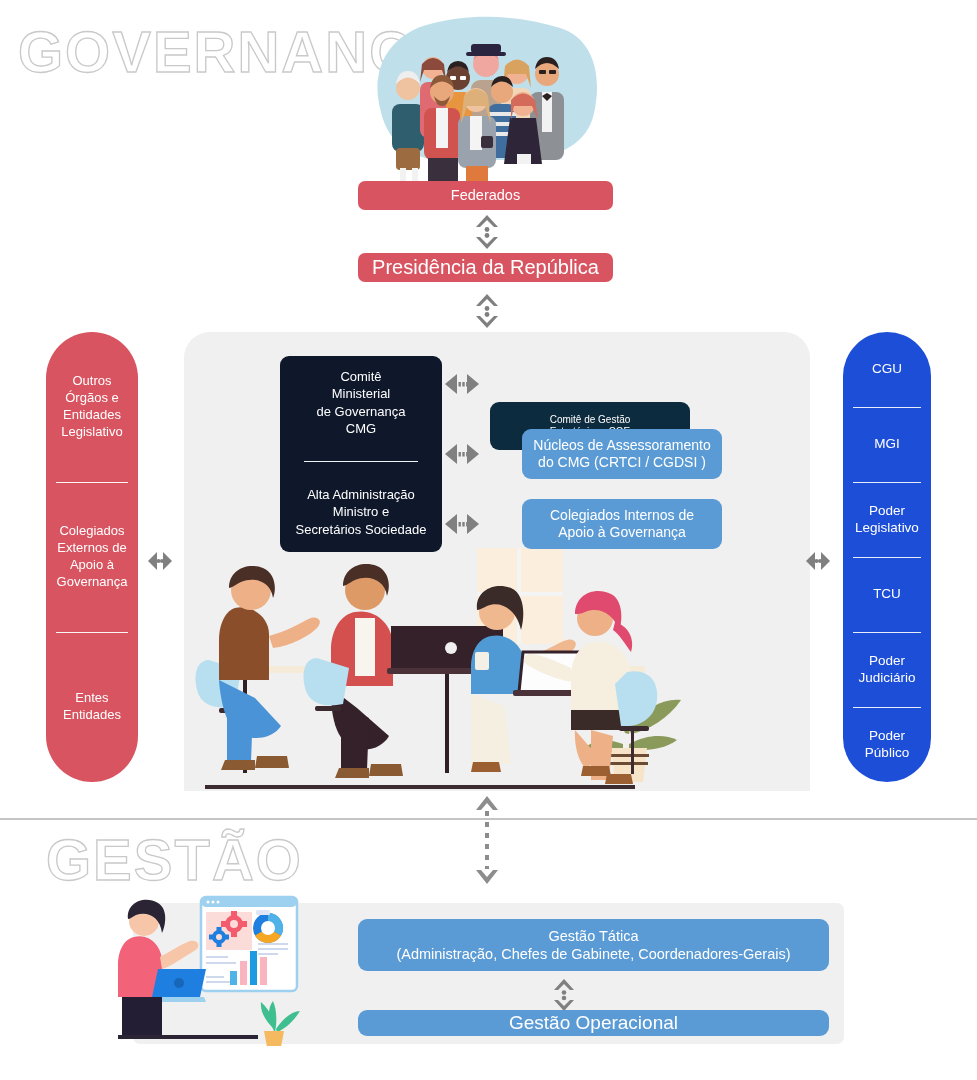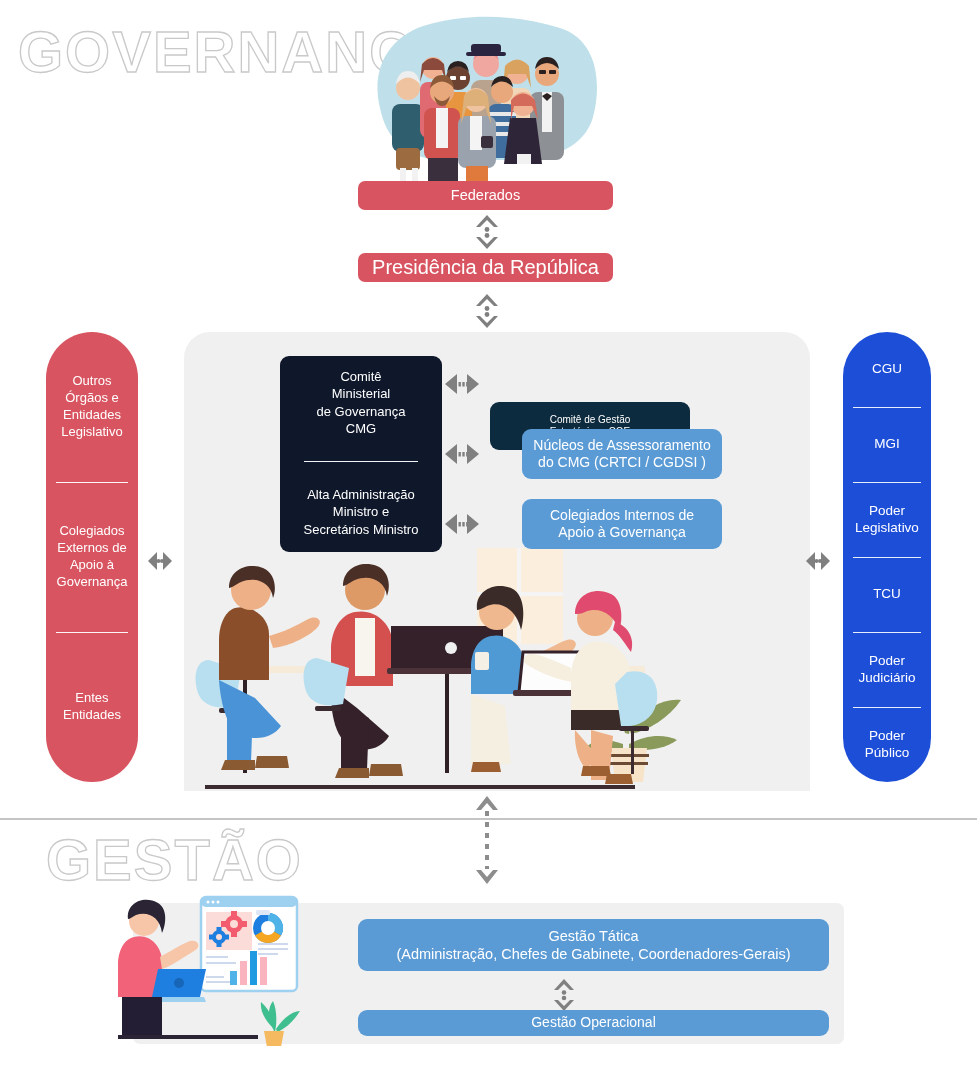--- a/index.html
+++ b/index.html
@@ -145,21 +145,21 @@
 
   
   #bottom-panel {
     position: absolute;
     left: 133px; top: 903px;
     width: 711px; height: 141px;
     background: #f0f0f0;
     border-radius: 7px;
   }
   #box-tatica { left: 326px; top: 919px; width: 471px; height: 52px; font-size: 14.5px; }
-  #box-operacional { left: 326px; top: 1010px; width: 471px; height: 26px; font-size: 14px; text-align: center; }
+  #box-operacional { left: 326px; top: 1010px; width: 471px; height: 26px; font-size: 19px; text-align: center; }
 
   
   #divider {
     position: absolute;
     left: 0; top: 818px;
     width: 977px; height: 2px;
     background: #c4c4c4;
   }
 
   
@@ -456,21 +456,21 @@
 
   <div id="box-cmg">
     <div class="cmg-top" style="white-space:pre-line">Comitê
 Ministerial
 de Governança
 CMG</div>
     <div class="cmg-rule"></div>
     <div class="cmg-bot">
       <div>Alta Administração</div>
       <div>Ministro e</div>
-      <div>Secretários Ministro</div>
+      <div>Secretários Sociedade</div>
     </div>
   </div>
 
   <div class="conn" id="conn-cmg-cge">
     <svg width="36" height="22" viewBox="0 0 36 22">
       <path d="M1,11 L13,1 L13,21 Z" fill="#808080"></path>
       <path d="M35,11 L23,1 L23,21 Z" fill="#808080"></path>
       <rect x="14.5" y="9" width="2.4" height="4.5" fill="#808080"></rect>
       <rect x="18.3" y="9" width="2.4" height="4.5" fill="#808080"></rect>
       <rect x="22.1" y="9" width="1.6" height="4.5" fill="#808080"></rect>

